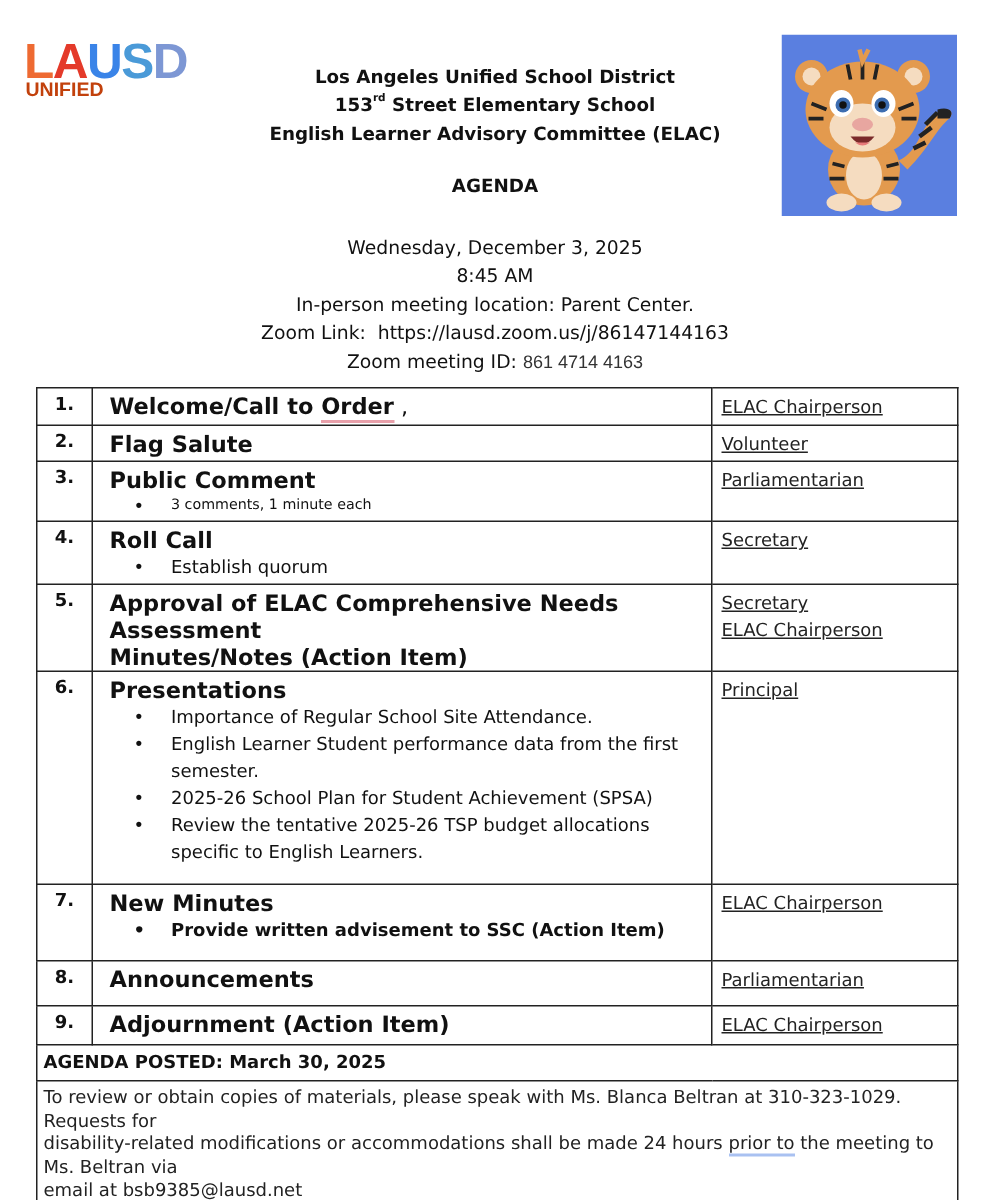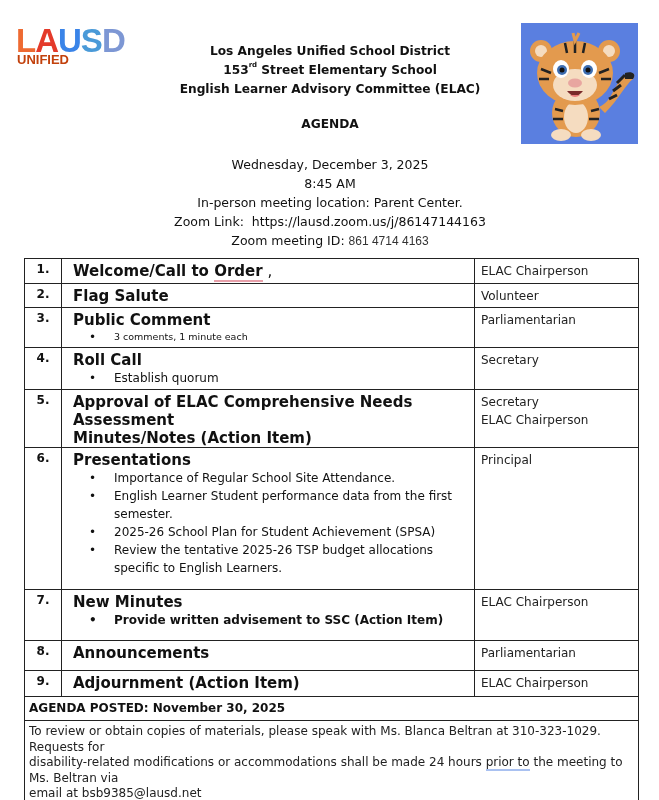--- a/index.html
+++ b/index.html
@@ -18,21 +18,21 @@
   .agenda-title { position:absolute; left:150px; width:360px; top:117px; text-align:center;
                   font-weight:700; font-size:12.2px; }
   .meta { position:absolute; left:120px; width:420px; top:155px; text-align:center; }
   .meta div { font-size:12.5px; line-height:19px; white-space:nowrap; }
   .meta .zid { color:#333; font-family:"Liberation Sans", sans-serif; font-size:12px; }
 
   table.agenda { position:absolute; left:24px; top:258px; width:615px; border-collapse:collapse; }
   table.agenda td { border:1.4px solid #222; vertical-align:top; padding:0; font-size:12px; }
   td.num { width:36px; text-align:center; font-weight:700; padding-top:3px !important; }
   td.item { width:401px; padding:3px 0 0 11px !important; }
-  td.who { padding:3px 0 0 6px !important; font-size:12px; color:#222; }
+  td.who { padding:3px 0 0 6px !important; font-size:12px; color:#222;text-decoration:underline; }
   .item-title { font-weight:700; font-size:15px; line-height:18px; }
   ul.sub { margin:0; padding:0 0 0 29px; list-style:none; }
   ul.sub li { position:relative; font-size:12px; line-height:18px; padding-left:12px; }
   ul.sub li::before { content:"•"; position:absolute; left:-13px; top:0; font-size:12px; }
   ul.sub li.ital { font-size:9.5px; line-height:16px; }
   ul.sub li.bold { font-weight:700; }
   .who-line { line-height:18px; }
   .squiggle-red { border-bottom:2px solid #e8a0aa; }
   .posted { font-weight:700; font-size:12px; padding:4px 0 4px 4px !important; }
   .footer { font-size:9.7px; line-height:15.5px; padding:3px 0 0 4px !important; color:#222; }
@@ -196,21 +196,21 @@
   <tr style="height:26px">
     <td class="num">9.</td>
     <td class="item">
           <div class="item-title">Adjournment (Action Item)</div>
         </td>
     <td class="who">
           <div class="who-line">ELAC Chairperson</div>
         </td>
   </tr>
   <tr style="height:24px">
-    <td colspan="3" class="posted">AGENDA POSTED: November 30, 2025</td>
+    <td colspan="3" class="posted">AGENDA POSTED: March 30, 2025</td>
   </tr>
   <tr style="height:60px">
     <td colspan="3" class="footer">
       <div>To review or obtain copies of materials, please speak with Ms. Blanca Beltran at 310-323-1029. Requests for</div>
       <div><span>disability-related modifications or accommodations shall be made 24 hours </span><span class="blue-under">prior to</span><span> the meeting to Ms. Beltran via</span></div>
       <div>email at bsb9385@lausd.net</div>
       <div><span>If you would like to address the committee, please sign in on the </span><span class="gold-under">Chat prior to the</span><span> Public Comment Item on the agenda.</span></div>
     </td>
   </tr>
 </tbody>

